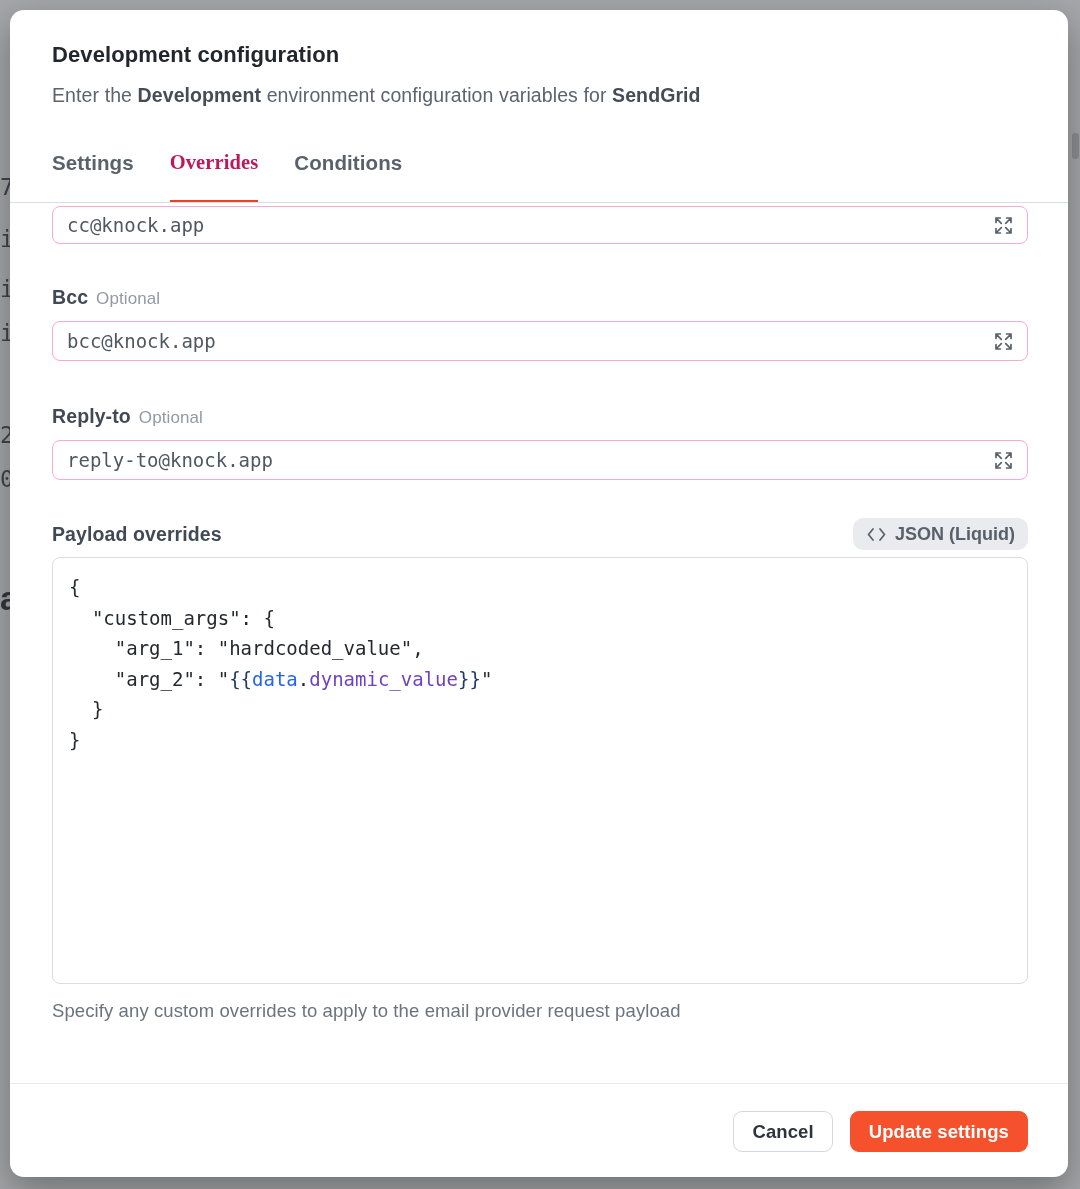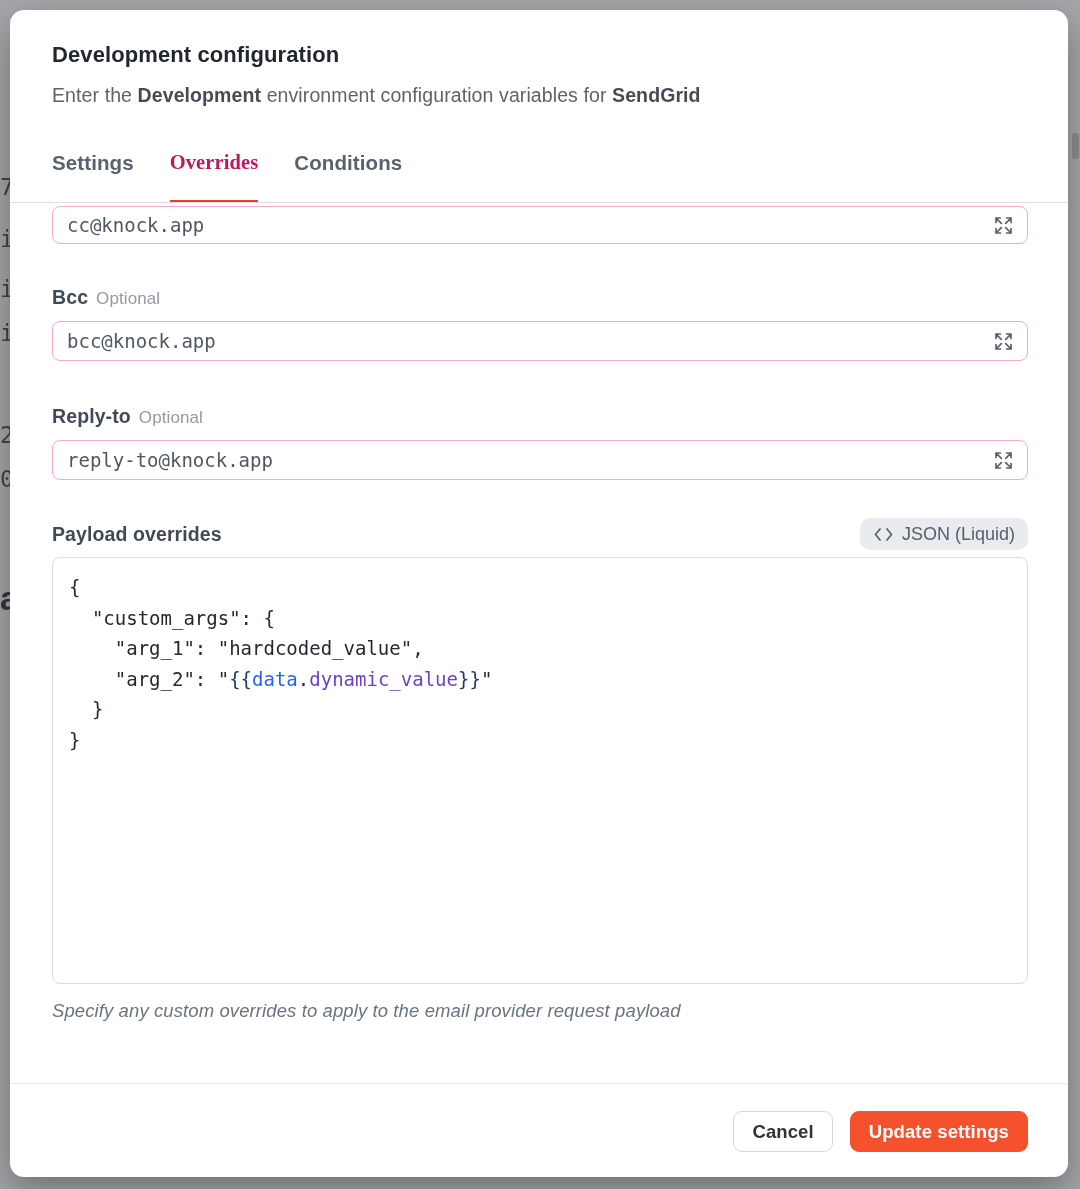--- a/index.html
+++ b/index.html
@@ -75,34 +75,34 @@
     position:absolute; left:42px;
     font-size:19.5px; font-weight:600; color:#414a54; letter-spacing:0.1px;
   }
   .field-label .optional { font-size:17px; font-weight:400; color:#939aa3; margin-left:8px; }
 
   
   .badge {
     position:absolute; right:40px; top:508px; height:31px;
     display:flex; align-items:center; gap:8px; padding:16px 13px;
     background:#e9ebee; border-radius:10px;
-    font-size:18px; color:#58606b;
+    font-size:18px; color:#58606b;font-weight:bold;
   }
   .code-box {
     position:absolute; left:42px; top:547px; width:976px; height:427px;
     border:1px solid #d9dde2; border-radius:8px; background:#fff;
     padding:14px 16px; overflow:hidden; cursor:text;
   }
   .code-box .code-line {
     font-family:"DejaVu Sans Mono","Liberation Mono",monospace;
     font-size:19px; line-height:30.5px; white-space:pre; color:#24292f;
   }
   .helper-text {
     position:absolute; left:42px; top:990px;
-    font-size:18.5px; color:#6b747e; letter-spacing:0.1px;font-style:italic;
+    font-size:18.5px; color:#6b747e; letter-spacing:0.1px;
   }
 
   
   .footer-divider { position:absolute; left:0; right:0; top:1073px; height:1px; background:#e7e9ec; }
   .footer-actions {
     position:absolute; right:40px; top:1101px; display:flex; gap:17px;
   }
   .btn {
     height:41px; padding:0 18px; border-radius:9px;
     font-size:18.5px; font-weight:600; letter-spacing:0.1px;

